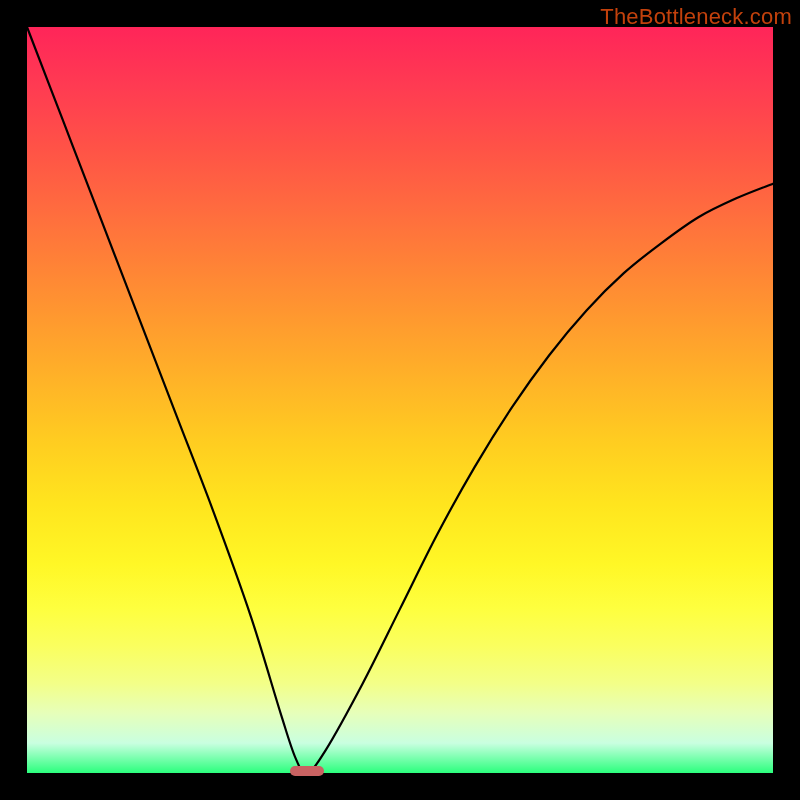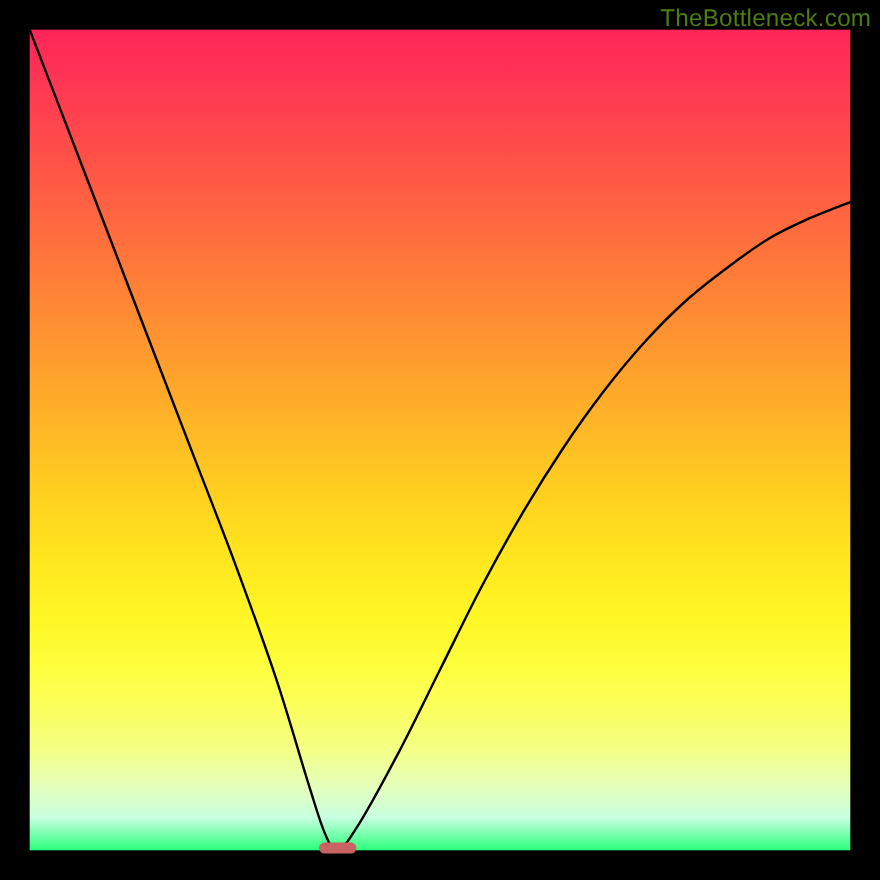--- a/index.html
+++ b/index.html
@@ -33,21 +33,21 @@
       #f3ff88 88%,
       #e6ffba 92%,
       #c9ffe0 96%,
       #2bff7d 100%
     );
   }
   .watermark {
     position: absolute;
     top: 4px;
     right: 8px;
-    color: #4d7c0f;
+    color: #c2410c;
     font-size: 22px;
     font-weight: 500;
     letter-spacing: 0.2px;
   }
   svg.curve {
     position: absolute;
     left: 0;
     top: 0;
   }
   .marker {

